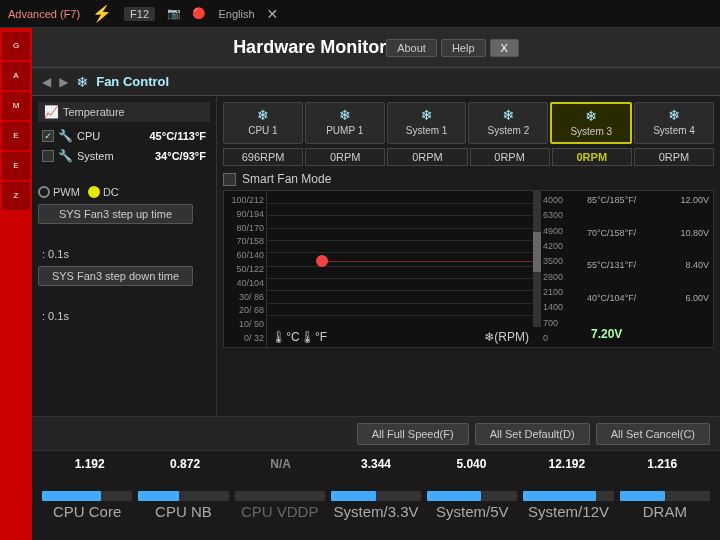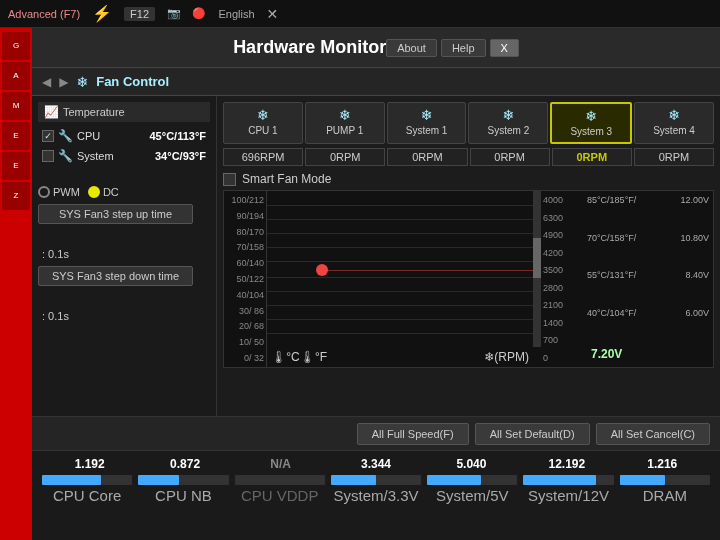--- a/index.html
+++ b/index.html
@@ -242,21 +242,21 @@
       height: 13px;
       border: 1px solid #666;
       background: #333;
     }
     .smart-fan-label { color: #ccc; font-size: 12px; }
 
     
     .chart-area {
       background: #111;
       border: 1px solid #333;
-      height: 178px;
+      height: 158px;
       position: relative;
       display: flex;
     }
 
     .chart-y-labels {
       width: 42px;
       display: flex;
       flex-direction: column;
       justify-content: space-between;
       padding: 4px 2px;
@@ -405,21 +405,21 @@
     
     .volt-monitor {
       background: #1a1a1a;
       height: 90px;
       padding: 6px 10px 4px;
       border-top: 1px solid #333;
     }
     .volt-values-row {
       display: flex;
       justify-content: space-between;
-      margin-bottom: 4px;
+      margin-bottom: 20px;
     }
     .volt-item {
       text-align: center;
       flex: 1;
     }
     .volt-number { color: #fff; font-size: 12px; font-weight: bold; }
     .volt-bar-container {
       display: flex;
       justify-content: space-between;
       gap: 6px;

